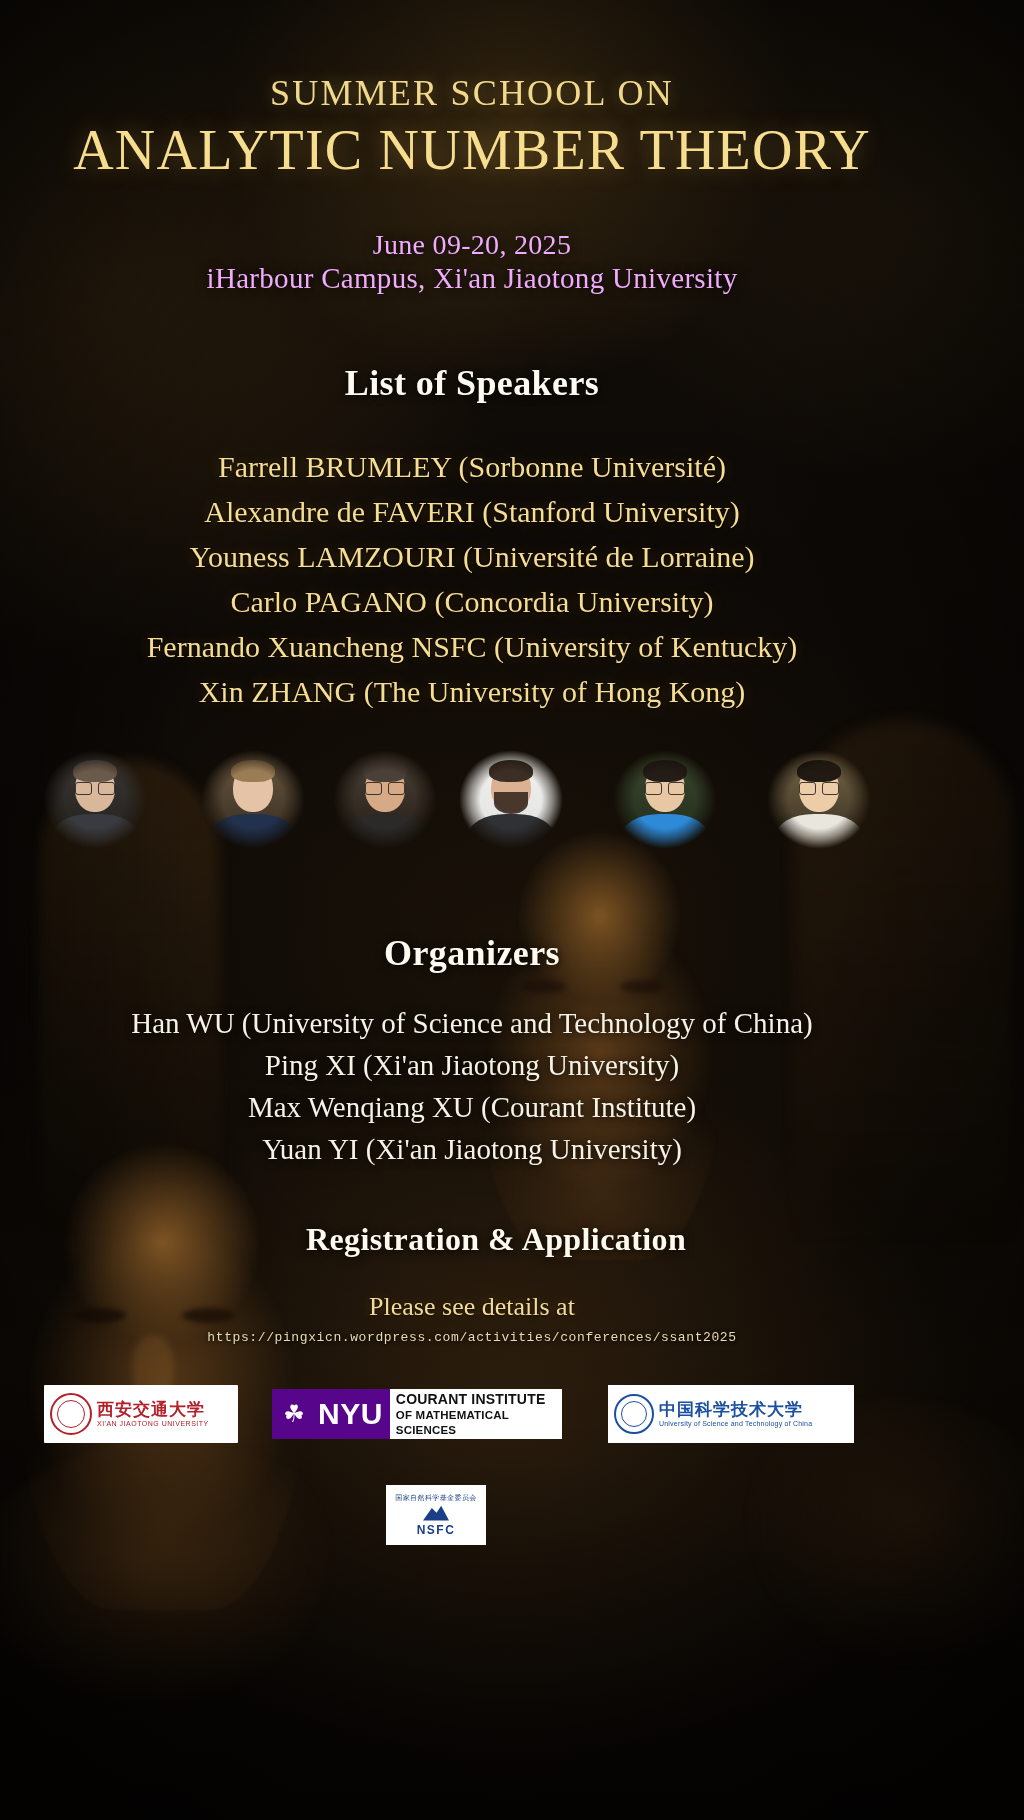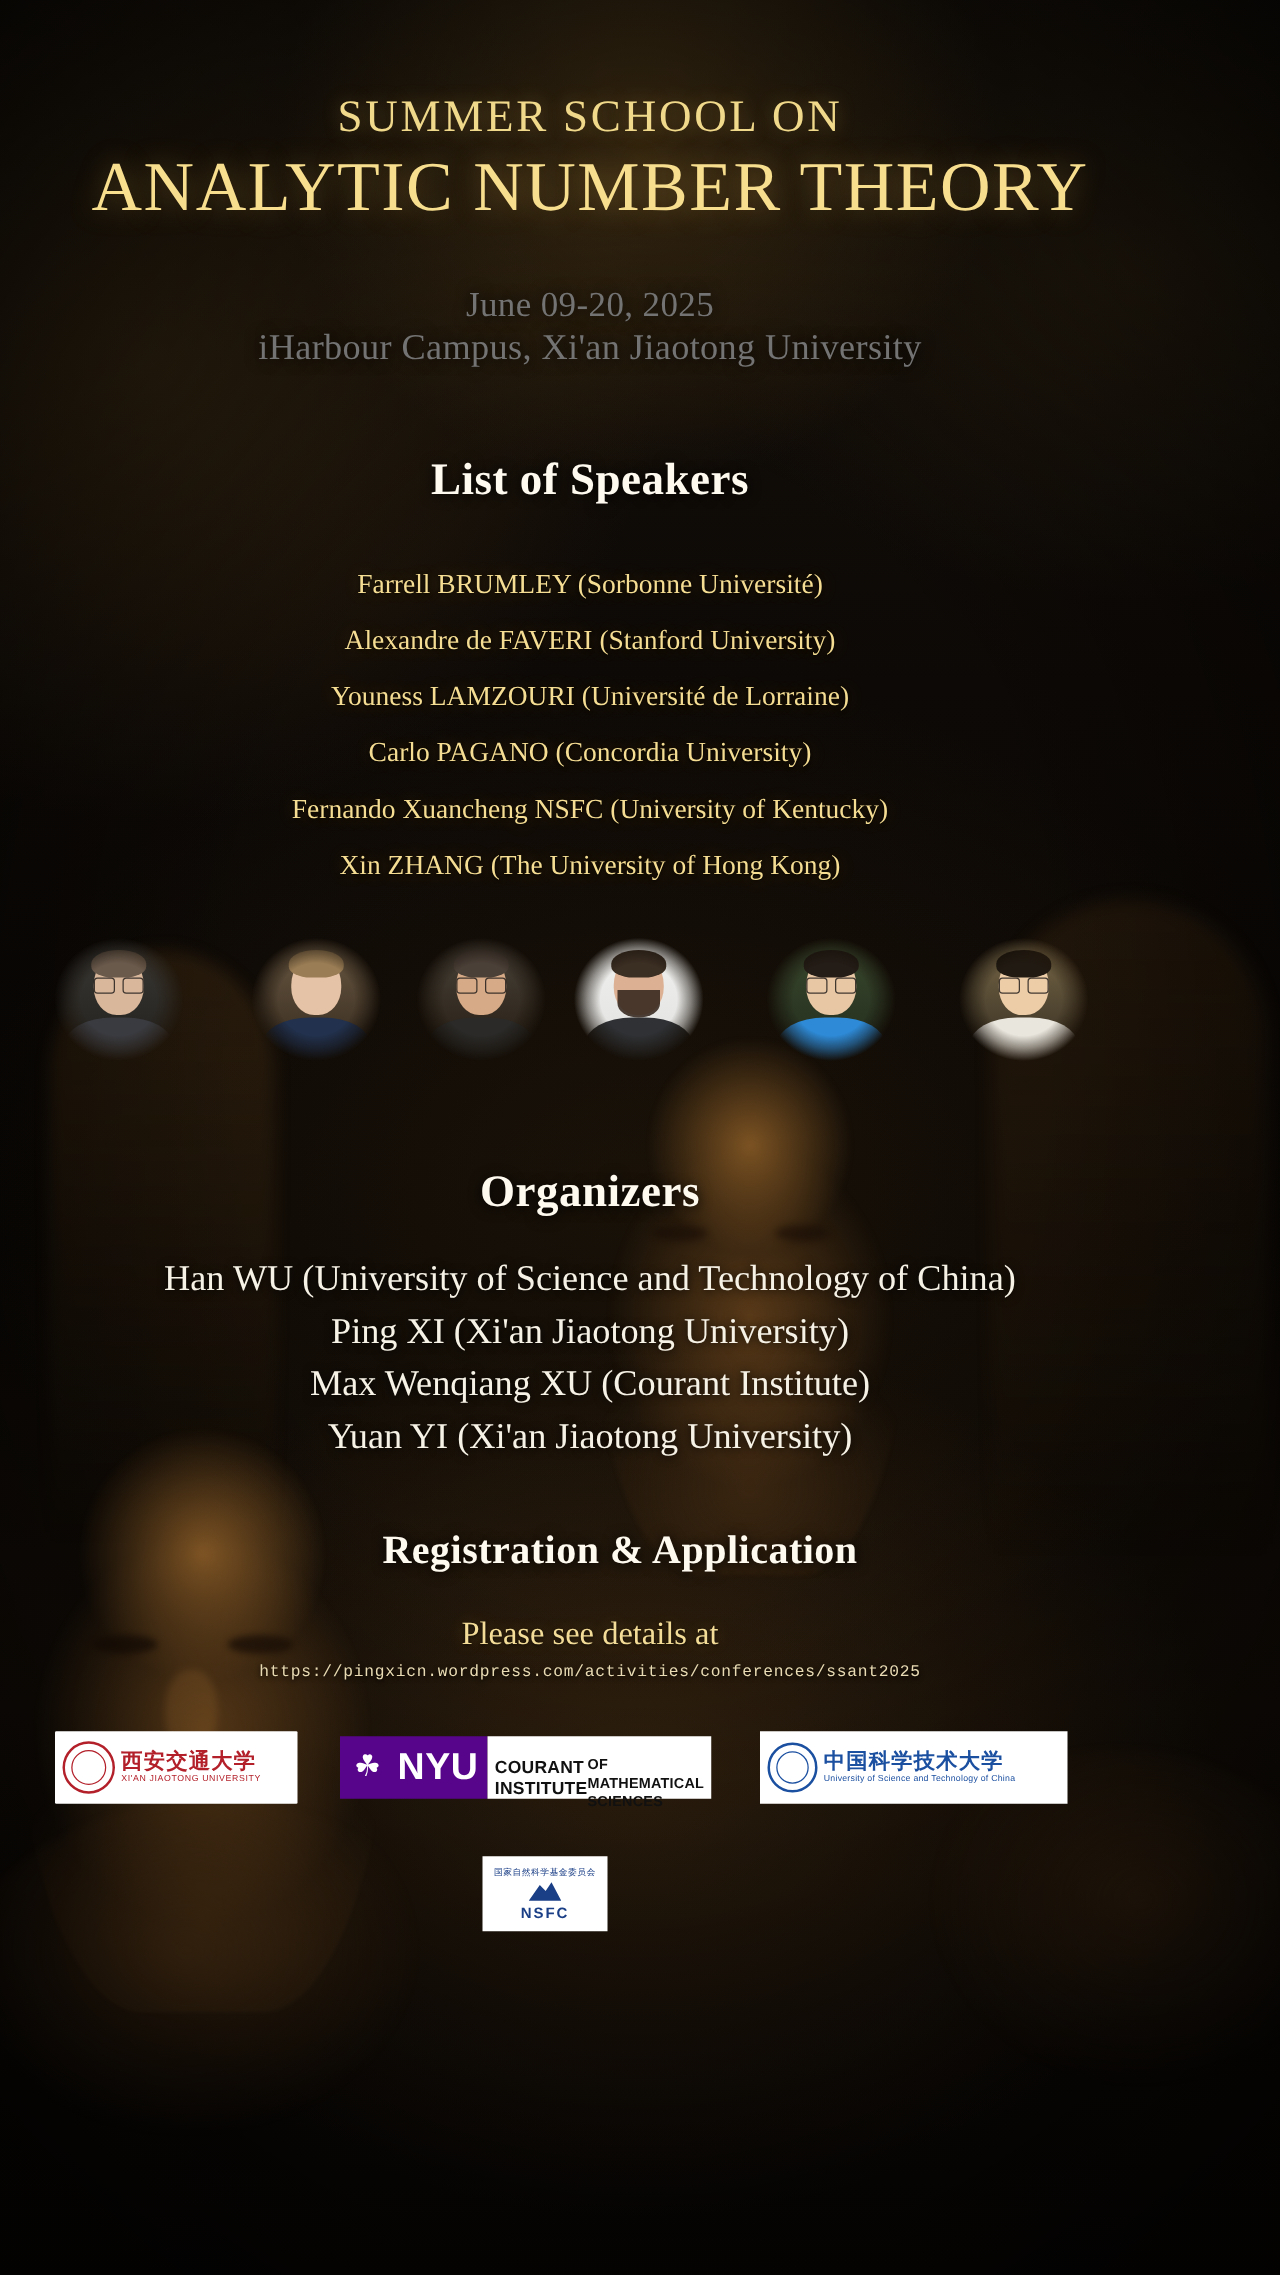--- a/index.html
+++ b/index.html
@@ -97,41 +97,41 @@
     text-shadow:0 0 16px rgba(255,205,100,0.30);
   }
   .maintitle {
     position:absolute; top:118px; left:0; right:0;
     font-size:56px; font-weight:400; letter-spacing:1.2px; color:#f7dd8e;
     text-shadow:0 0 22px rgba(255,200,90,0.34);
   }
 
   .date-line, .venue-line {
     position:absolute; left:0; right:0;
-    color:#737373; font-size:28px; letter-spacing:.3px;
+    color:#f0abfc; font-size:28px; letter-spacing:.3px;
     text-shadow:0 0 12px rgba(0,0,0,0.9);
   }
   .date-line { top:229px; }
   .venue-line { top:262px; font-size:29px; }
 
   .sec-head-white {
     position:absolute; left:0; right:0;
     color:#fffaf0; font-weight:700; letter-spacing:.4px;
     text-shadow:0 1px 10px rgba(0,0,0,0.95);
   }
   #speakers-head { top:362px; font-size:36px; }
   #organizers-head { top:932px; font-size:36px; }
   #registration-head { top:1221px; font-size:32px;padding-left:48px; }
 
   #speaker-list {
     position:absolute; top:444px; left:0; right:0;
     display:flex; flex-direction:column; align-items:center; gap:0;
   }
   .speaker-line {
-    color:#f5dd93; font-size:22px; line-height:45px; white-space:nowrap;
+    color:#f5dd93; font-size:30px; line-height:45px; white-space:nowrap;
     text-shadow:0 0 14px rgba(255,195,80,0.22), 0 1px 3px rgba(0,0,0,0.95);
   }
 
   #organizer-list {
     position:absolute; top:1002px; left:0; right:0;
     display:flex; flex-direction:column; align-items:center;
   }
   .organizer-line {
     color:#f7f2e6; font-size:29px; line-height:42px; white-space:nowrap;
     text-shadow:0 1px 8px rgba(0,0,0,0.95);
@@ -219,21 +219,21 @@
     width:44px;height:50px;background:#57068c;display:flex;
     align-items:center;justify-content:center;flex:0 0 auto;
   }
   .nyu-torch span{color:#fff;font-size:24px;line-height:1;}
   .nyu-word{
     background:#57068c;color:#fff;font-family:"Liberation Sans",sans-serif;
     font-weight:700;font-size:30px;line-height:50px;padding:0 7px 0 2px;flex:0 0 auto;
     letter-spacing:.5px;
   }
   .nyu-sub{
-    background:#fff;display:flex;flex-direction:row;justify-content:center;
+    background:#fff;display:flex;flex-direction:column;justify-content:center;
     padding:16px 6px;height:50px;flex:1;
   }
   .nyu-sub .l1{font-family:"Liberation Sans",sans-serif;font-weight:700;font-size:14px;
                color:#111;line-height:17px;letter-spacing:.2px;}
   .nyu-sub .l2{font-family:"Liberation Sans",sans-serif;font-weight:700;font-size:11.5px;
                color:#111;line-height:15px;letter-spacing:.2px;}
 
   #logo-ustc {
     left:608px; top:0; width:246px; height:58px; padding:3px 6px; gap:5px;
   }

